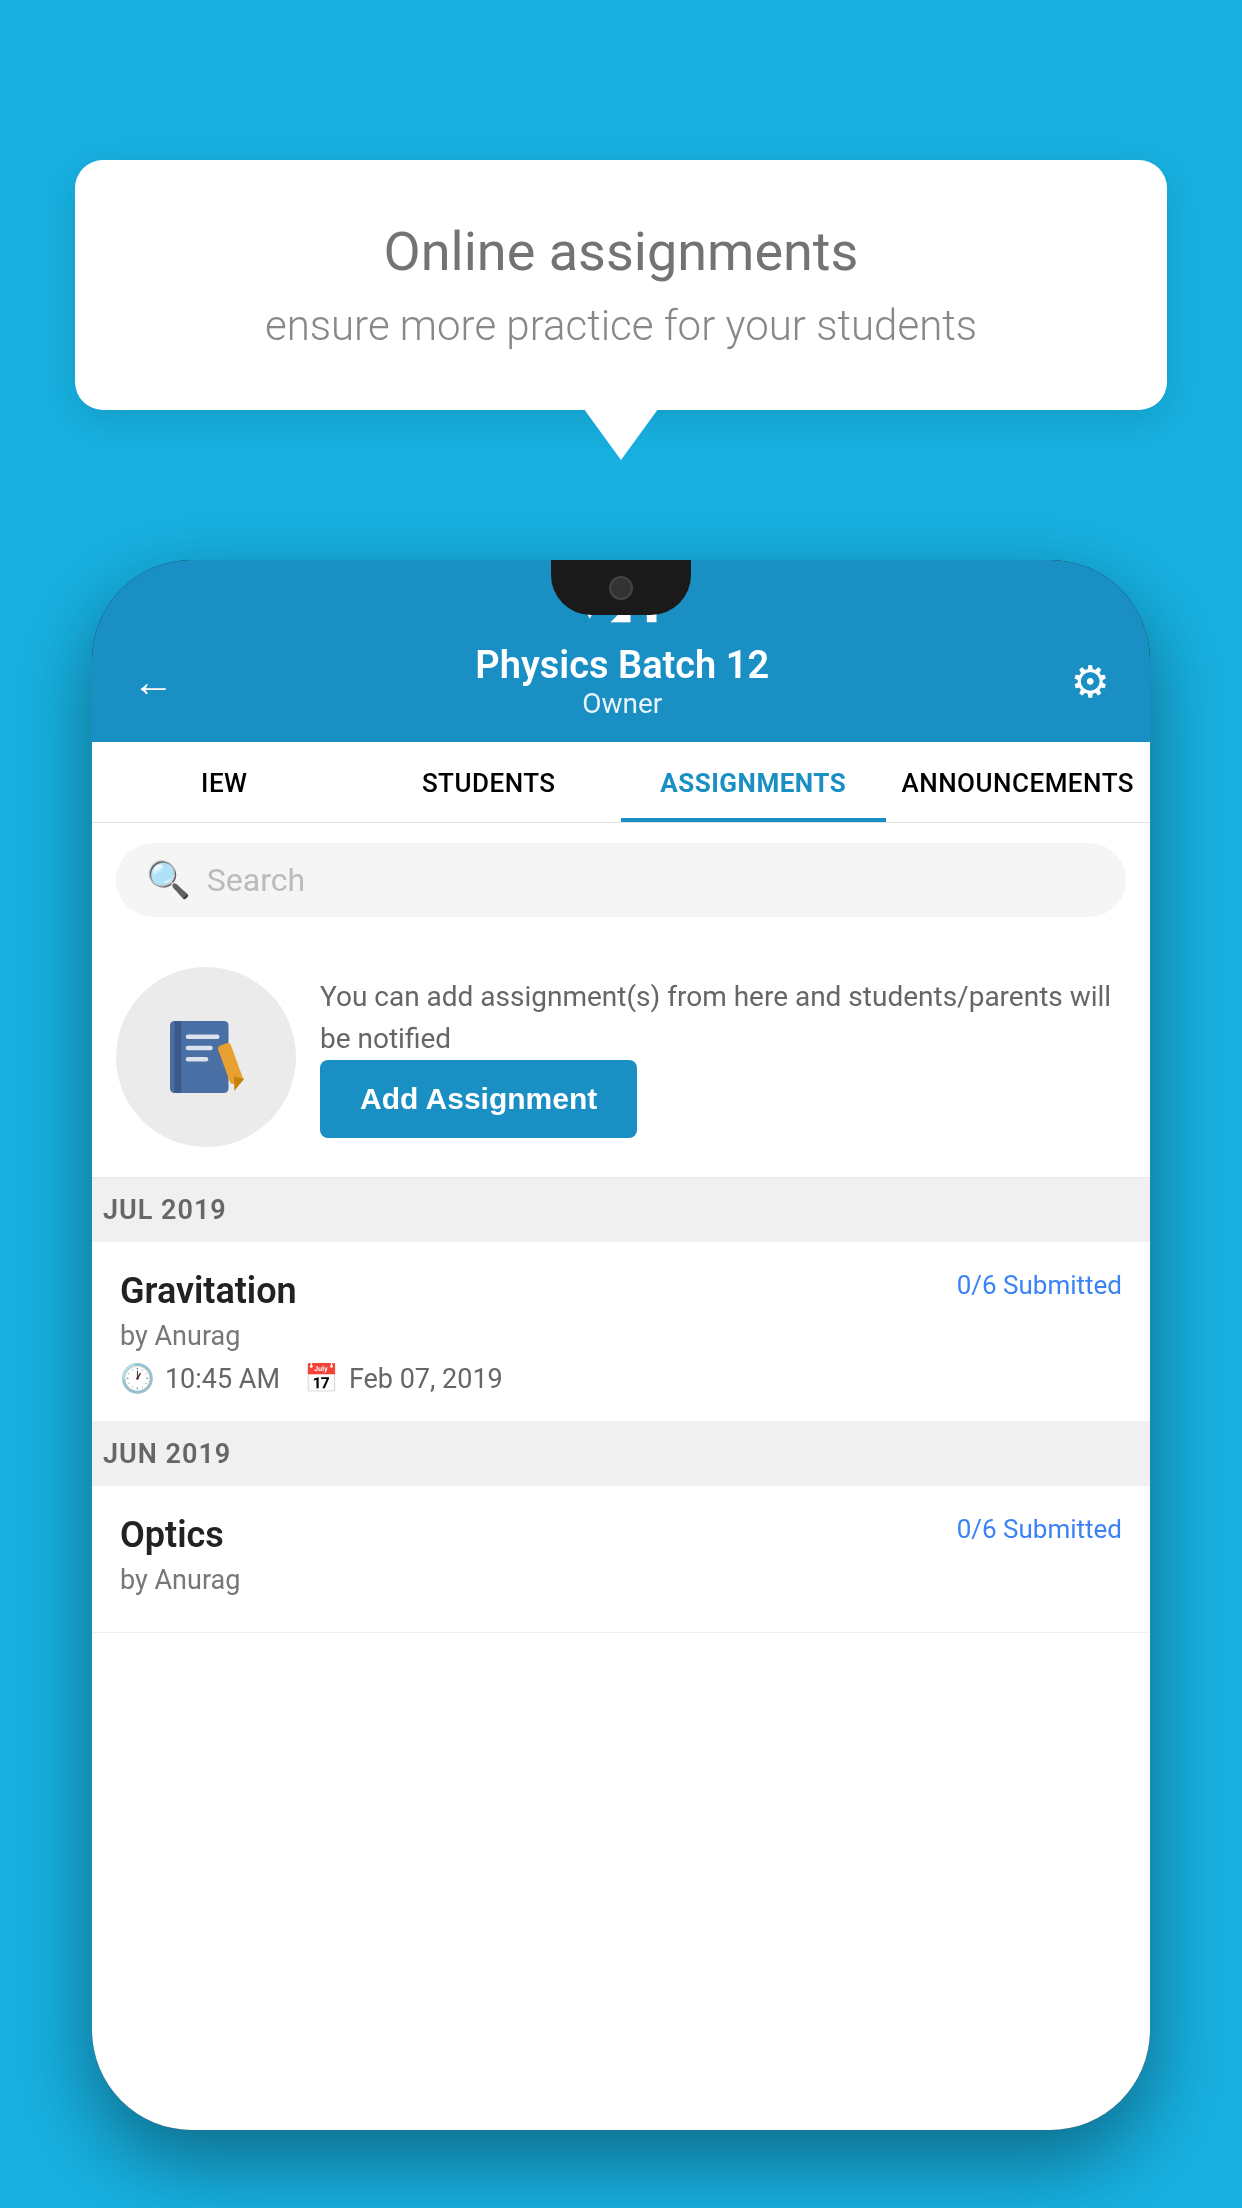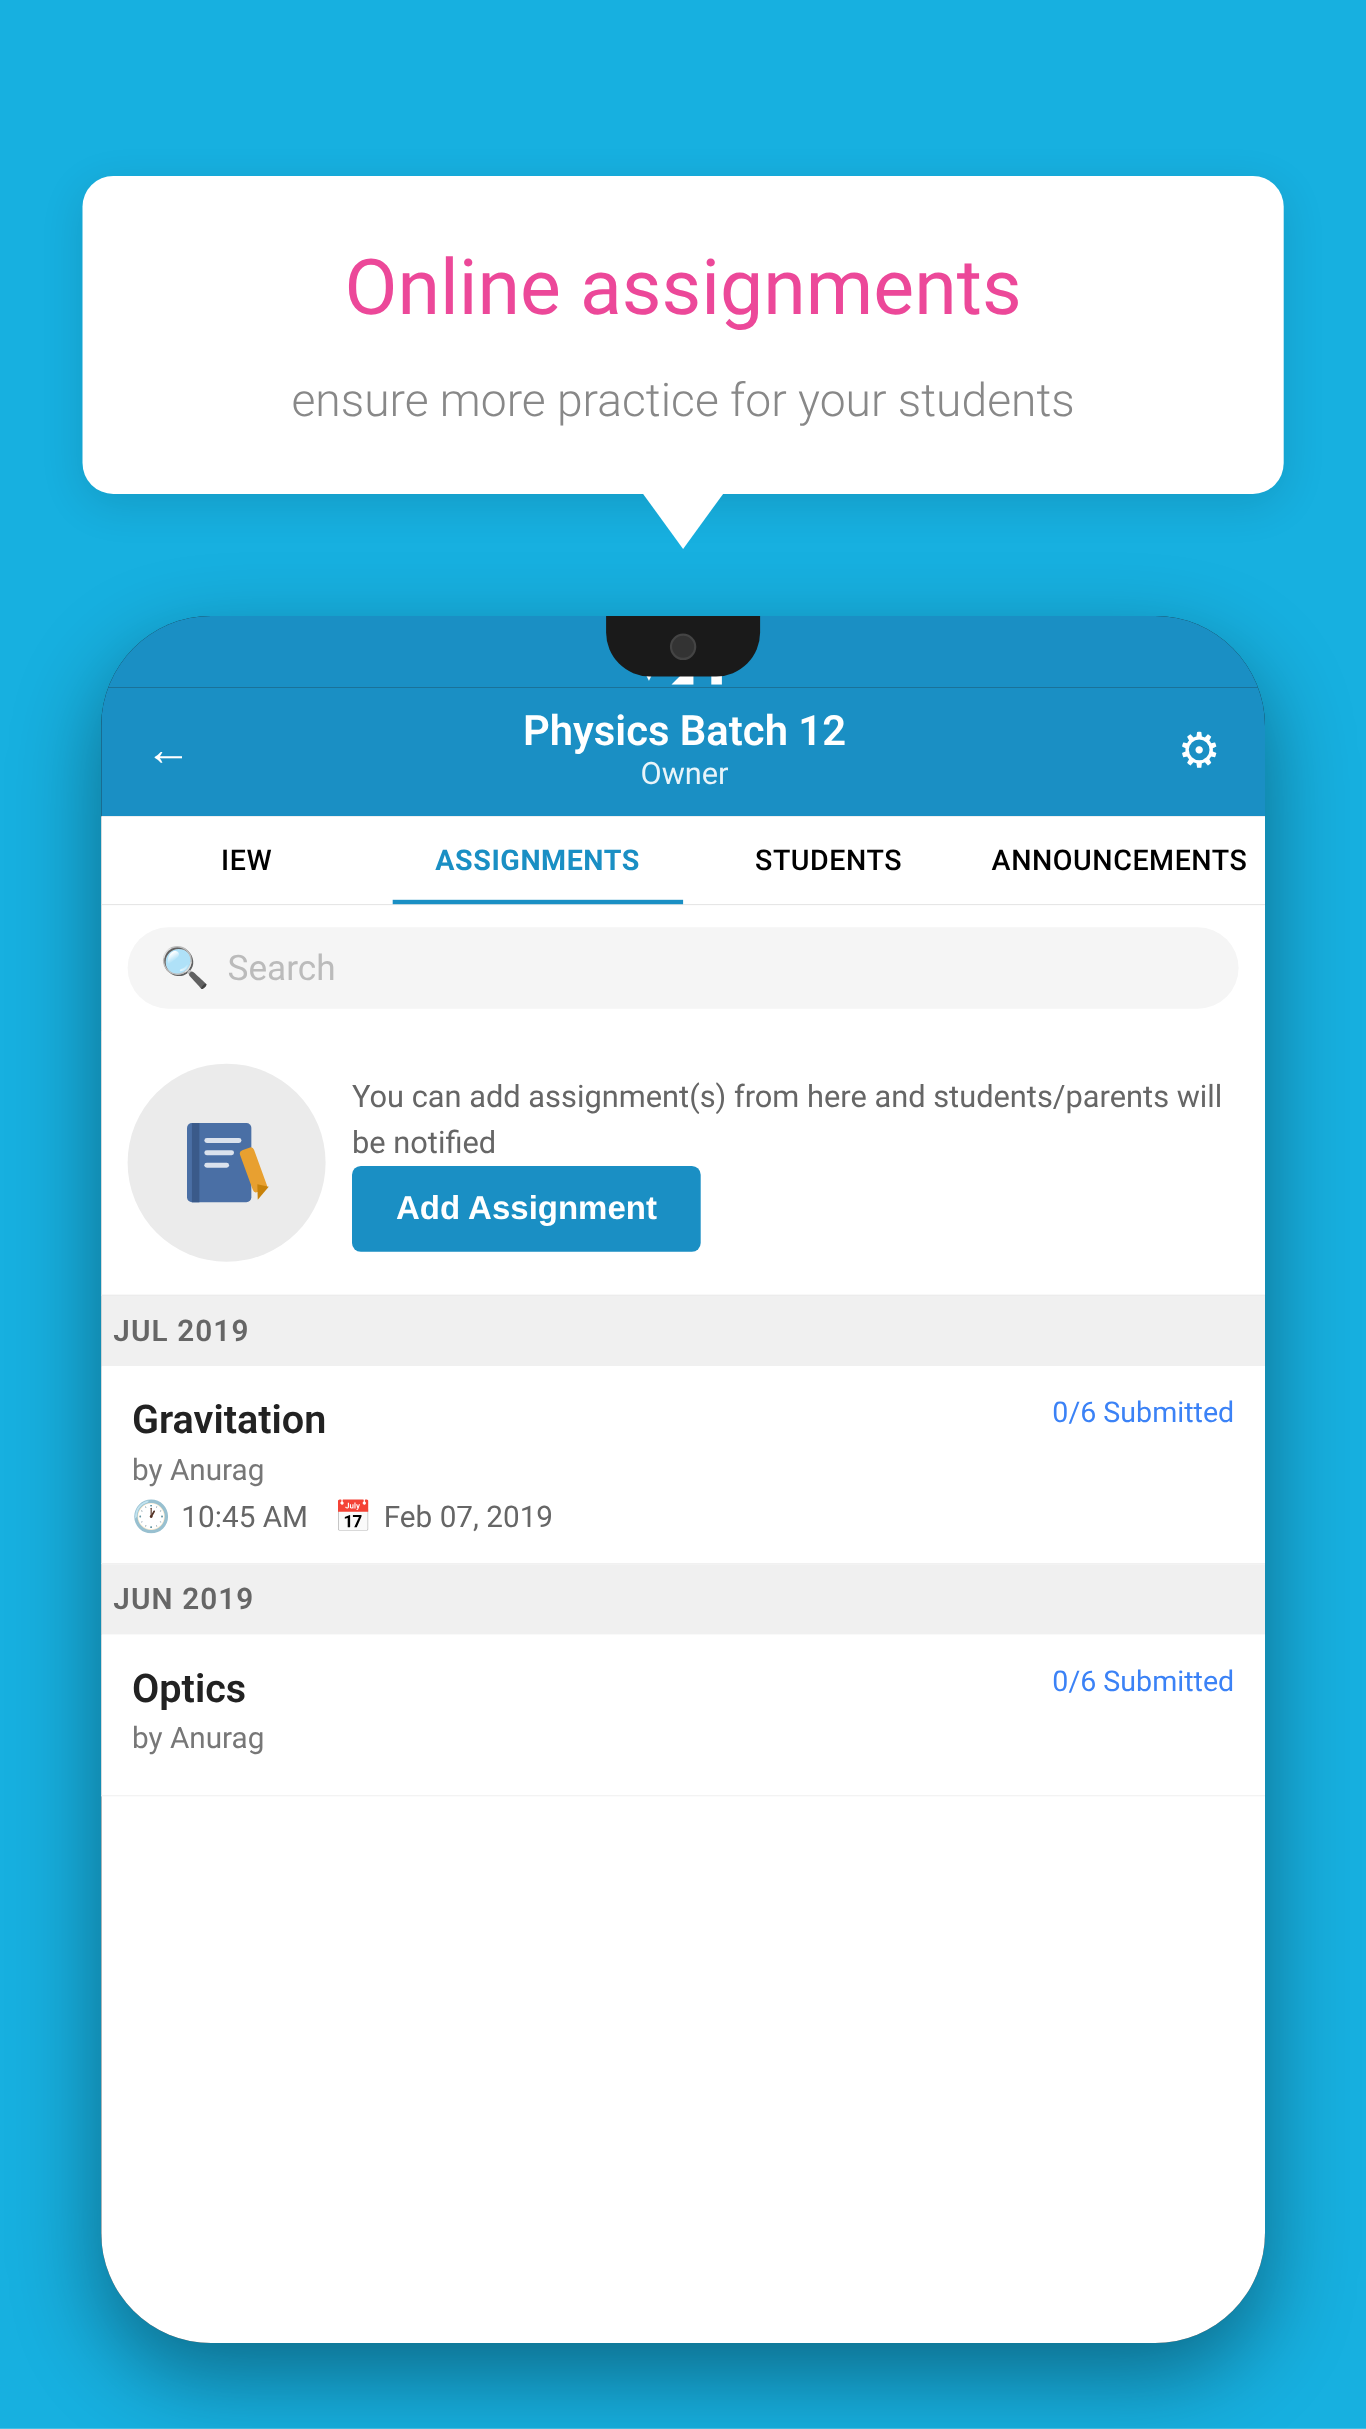--- a/index.html
+++ b/index.html
@@ -33,24 +33,24 @@
       left: 50%;
       transform: translateX(-50%);
       width: 0;
       height: 0;
       border-left: 40px solid transparent;
       border-right: 40px solid transparent;
       border-top: 55px solid white;
     }
 
     .bubble-title {
-      font-size: 70px;
-      color: #ec4899;
+      font-size: 54px;
+      color: #737373;
       font-weight: 400;
-      margin-bottom: 36px;
+      margin-bottom: 16px;
       line-height: 1.2;
     }
 
     .bubble-subtitle {
       font-size: 42px;
       color: #888;
       font-weight: 300;
     }
 
     
@@ -349,22 +349,22 @@
       <div class="header-title">Physics Batch 12</div>
       <div class="header-subtitle">Owner</div>
     </div>
     <span class="header-settings">⚙</span>
   </div>
 
   <div class="phone-screen">
 
     <div class="tabs-bar">
       <div class="tab">IEW</div>
+      <div class="tab">STUDENTS</div>
       <div class="tab active">ASSIGNMENTS</div>
-      <div class="tab">STUDENTS</div>
       <div class="tab">ANNOUNCEMENTS</div>
     </div>
 
     <div class="search-container">
       <div class="search-bar">
         <span class="search-icon-wrap">🔍</span>
         <span class="search-text">Search</span>
       </div>
     </div>
 

